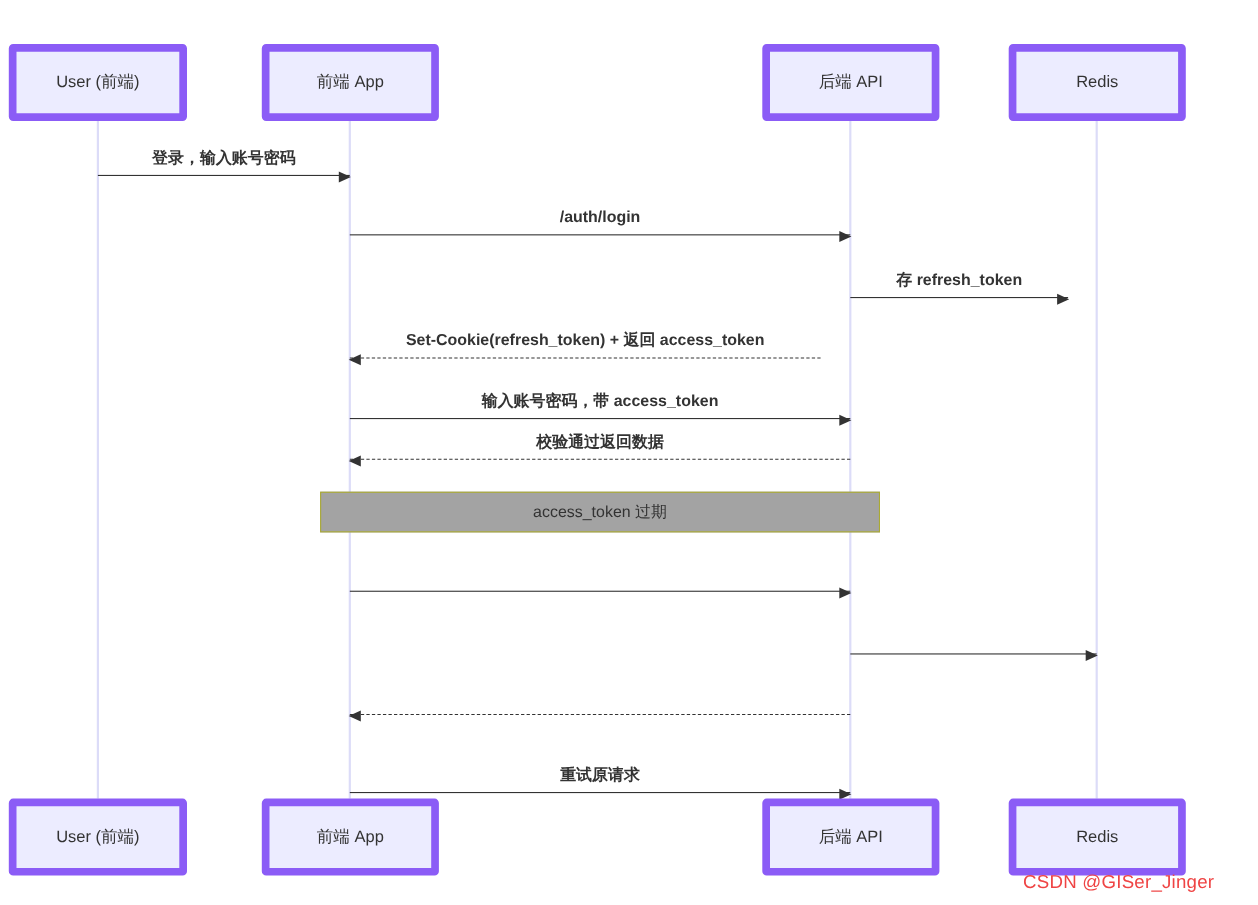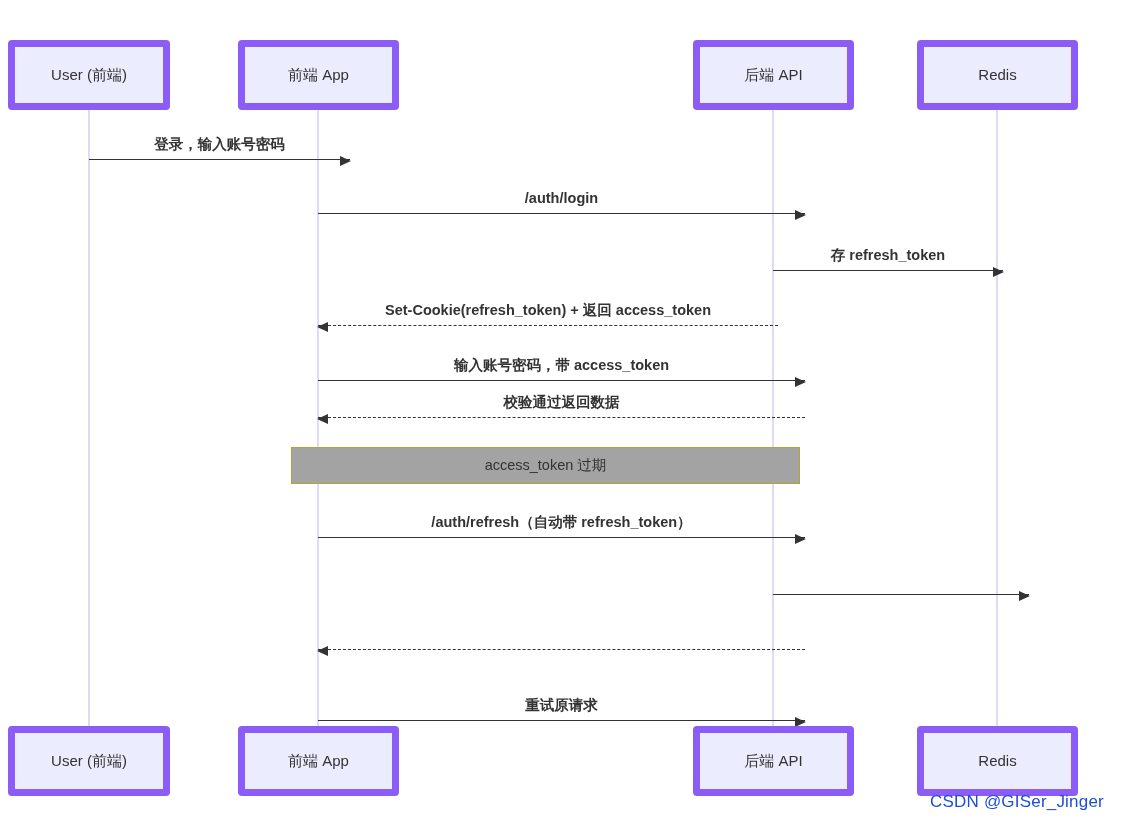--- a/index.html
+++ b/index.html
@@ -38,21 +38,20 @@
   .lifeline {
     position: absolute;
     width: 2px;
     background: #DCDCF8;
     z-index: 1;
   }
   
   .message {
     position: absolute;
     z-index: 3;
-    padding-left: 32px;
   }
   .msg-label {
     position: absolute;
     bottom: 7px;
     left: 0;
     width: 100%;
     text-align: center;
     font-size: 14.5px;
     font-weight: bold;
     color: #333333;
@@ -96,21 +95,21 @@
     align-items: center;
     justify-content: center;
     font-size: 14.5px;
     color: #333333;
     z-index: 3;
   }
   
   .watermark {
     position: absolute;
     font-size: 17px;
-    color: #1d4ed8;
+    color: #ef4444;
     z-index: 6;
     white-space: nowrap;
     letter-spacing: 0.2px;
   }
 </style>
 </head>
 <body>
 
 <div id="diagram-root">
 
@@ -161,21 +160,20 @@
         <div class="msg-label">输入账号密码，带 access_token</div>
         <div class="msg-line"></div>
         <div class="arrow-head right"></div>
       </div>
       <div class="message" style="left: 318px; width: 455px; top: 384px; height: 34px;">
         <div class="msg-label">校验通过返回数据</div>
         <div class="msg-line dashed"></div>
         <div class="arrow-head left"></div>
       </div>
       <div class="message" style="left: 318px; width: 455px; top: 504px; height: 34px;">
-        <div class="msg-label">/auth/refresh（自动带 refresh_token）</div>
         <div class="msg-line"></div>
         <div class="arrow-head right"></div>
       </div>
       <div class="message" style="left: 773px; width: 224px; top: 561px; height: 34px;">
         <div class="msg-line"></div>
         <div class="arrow-head right"></div>
       </div>
       <div class="message" style="left: 318px; width: 455px; top: 616px; height: 34px;">
         <div class="msg-line dashed"></div>
         <div class="arrow-head left"></div>

